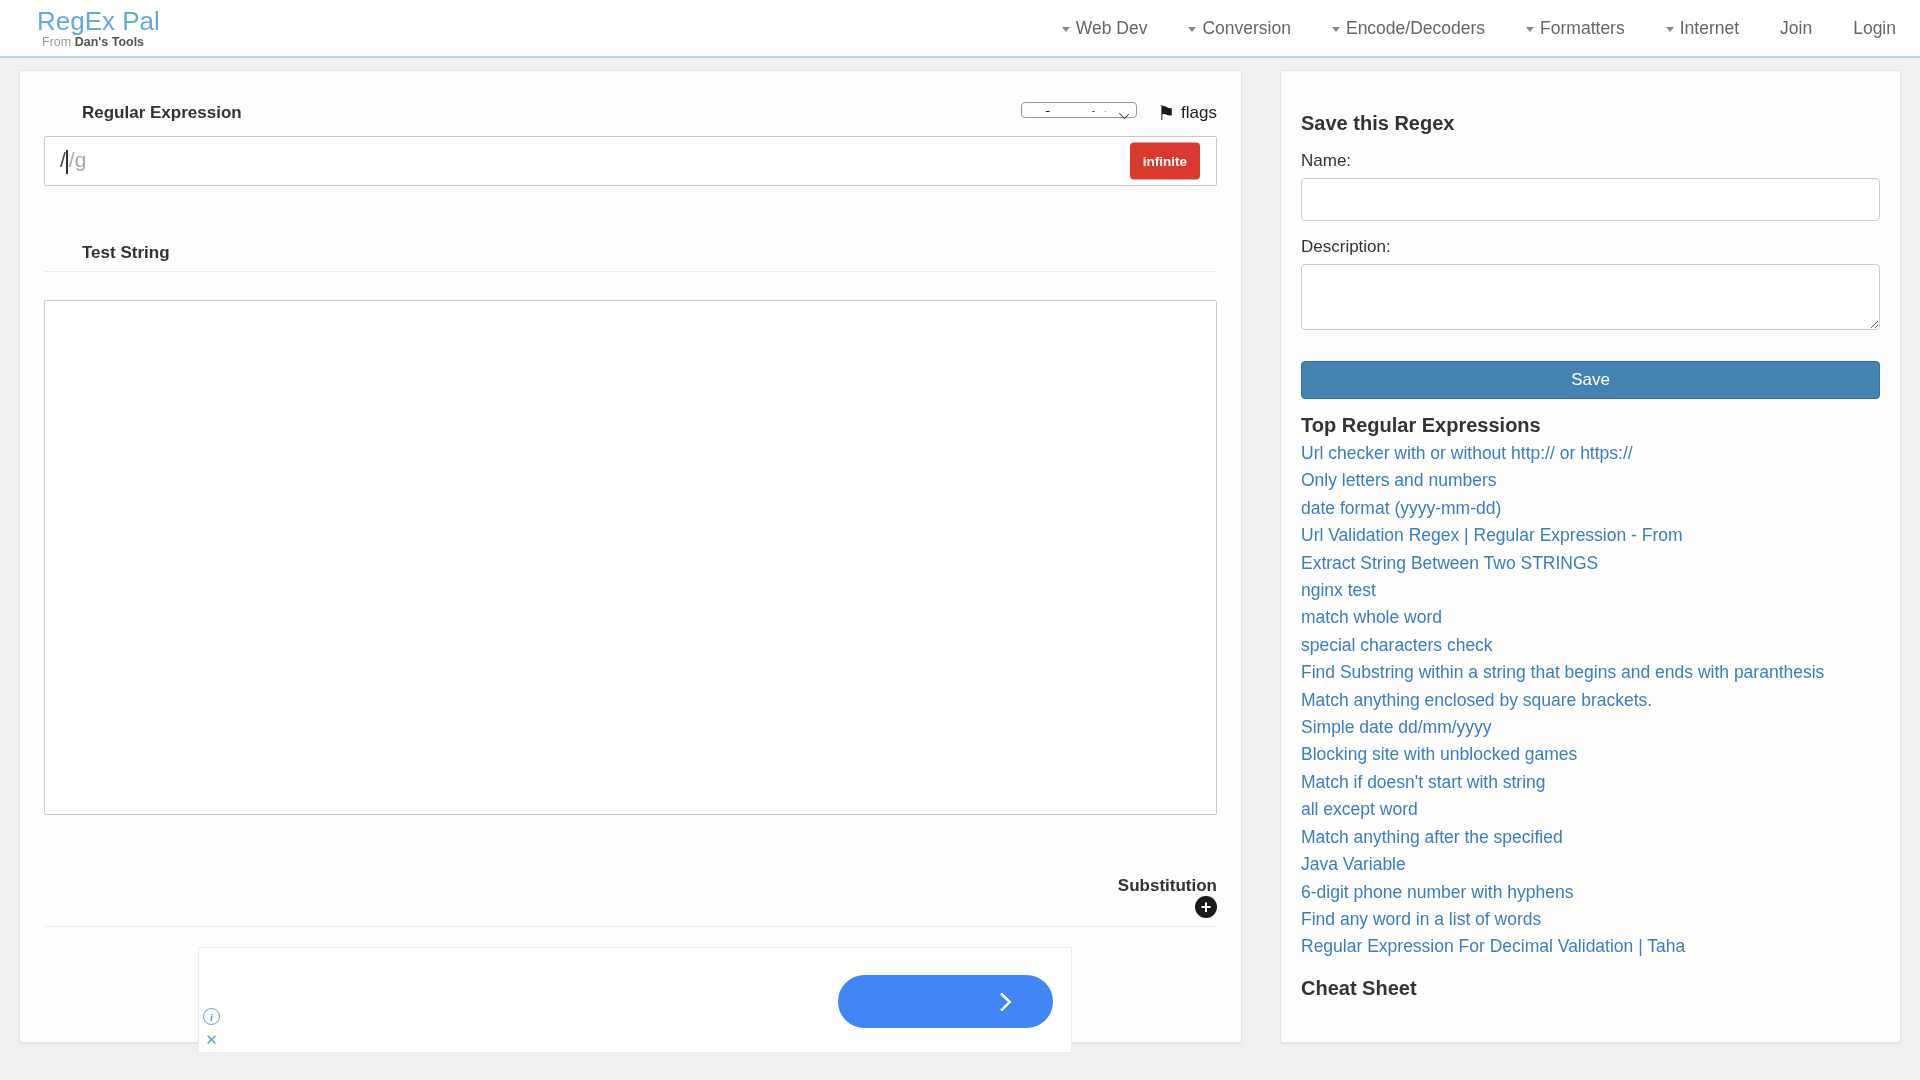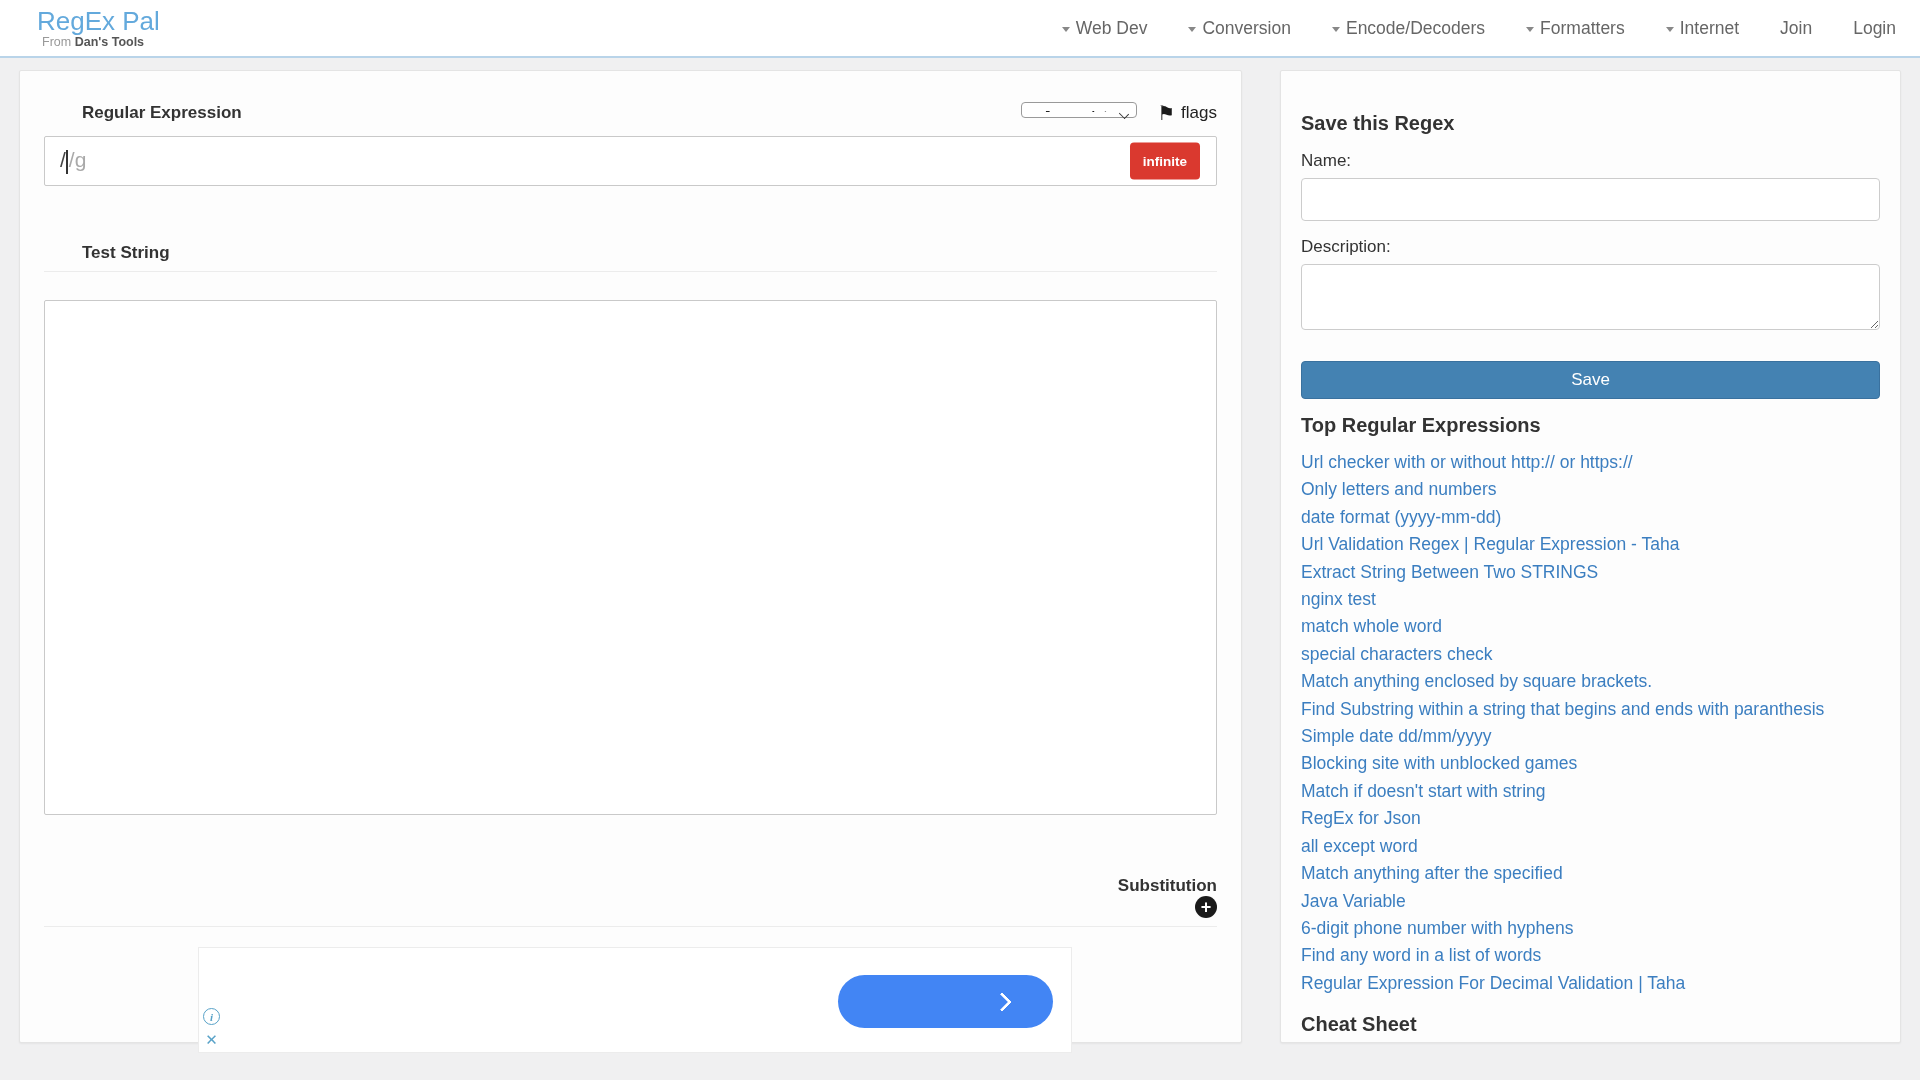--- a/index.html
+++ b/index.html
@@ -138,21 +138,21 @@
     font-family: "Liberation Sans", sans-serif; font-size: 16px; padding: 6px 10px;
     resize: both;
   }
   .save-btn {
     margin-top: 27px; width: 100%; height: 38px;
     background: #4482b2; border: 1px solid #3a719e; border-radius: 4px;
     color: #fff; font-size: 17px; cursor: pointer;
     font-family: "Liberation Sans", sans-serif;
   }
   .top-title { font-size: 20px; font-weight: bold; color: #333; margin-top: 15px; }
-  .top-links { margin-top: 12px; }
+  .top-links { margin-top: 3px; }
   .top-link { display: block; color: #3b7ec0; font-size: 17.5px; line-height: 27.4px; }
   .cheat-title { font-size: 20px; font-weight: bold; color: #333; margin-top: 16px; }
 </style>
 </head>
 <body>
 
 <div class="navbar">
   <a class="brand">
     <span class="brand-title">RegEx Pal</span>
     <span class="brand-tagline">
@@ -243,31 +243,30 @@
   <div class="field-label">Description:</div>
   <textarea class="desc-area" style=""></textarea>
 
   <button class="save-btn">Save</button>
 
   <div class="top-title">Top Regular Expressions</div>
   <div class="top-links">
     <a class="top-link">Url checker with or without http:// or https://</a>
     <a class="top-link">Only letters and numbers</a>
     <a class="top-link">date format (yyyy-mm-dd)</a>
-    <a class="top-link">Url Validation Regex | Regular Expression - Taha</a>
+    <a class="top-link">Url Validation Regex | Regular Expression - From</a>
     <a class="top-link">Extract String Between Two STRINGS</a>
     <a class="top-link">nginx test</a>
     <a class="top-link">match whole word</a>
     <a class="top-link">special characters check</a>
+    <a class="top-link">Find Substring within a string that begins and ends with paranthesis</a>
     <a class="top-link">Match anything enclosed by square brackets.</a>
-    <a class="top-link">Find Substring within a string that begins and ends with paranthesis</a>
     <a class="top-link">Simple date dd/mm/yyyy</a>
     <a class="top-link">Blocking site with unblocked games</a>
     <a class="top-link">Match if doesn't start with string</a>
-    <a class="top-link">RegEx for Json</a>
     <a class="top-link">all except word</a>
     <a class="top-link">Match anything after the specified</a>
     <a class="top-link">Java Variable</a>
     <a class="top-link">6-digit phone number with hyphens</a>
     <a class="top-link">Find any word in a list of words</a>
     <a class="top-link">Regular Expression For Decimal Validation | Taha</a>
   </div>
 
   <div class="cheat-title">Cheat Sheet</div>
   

